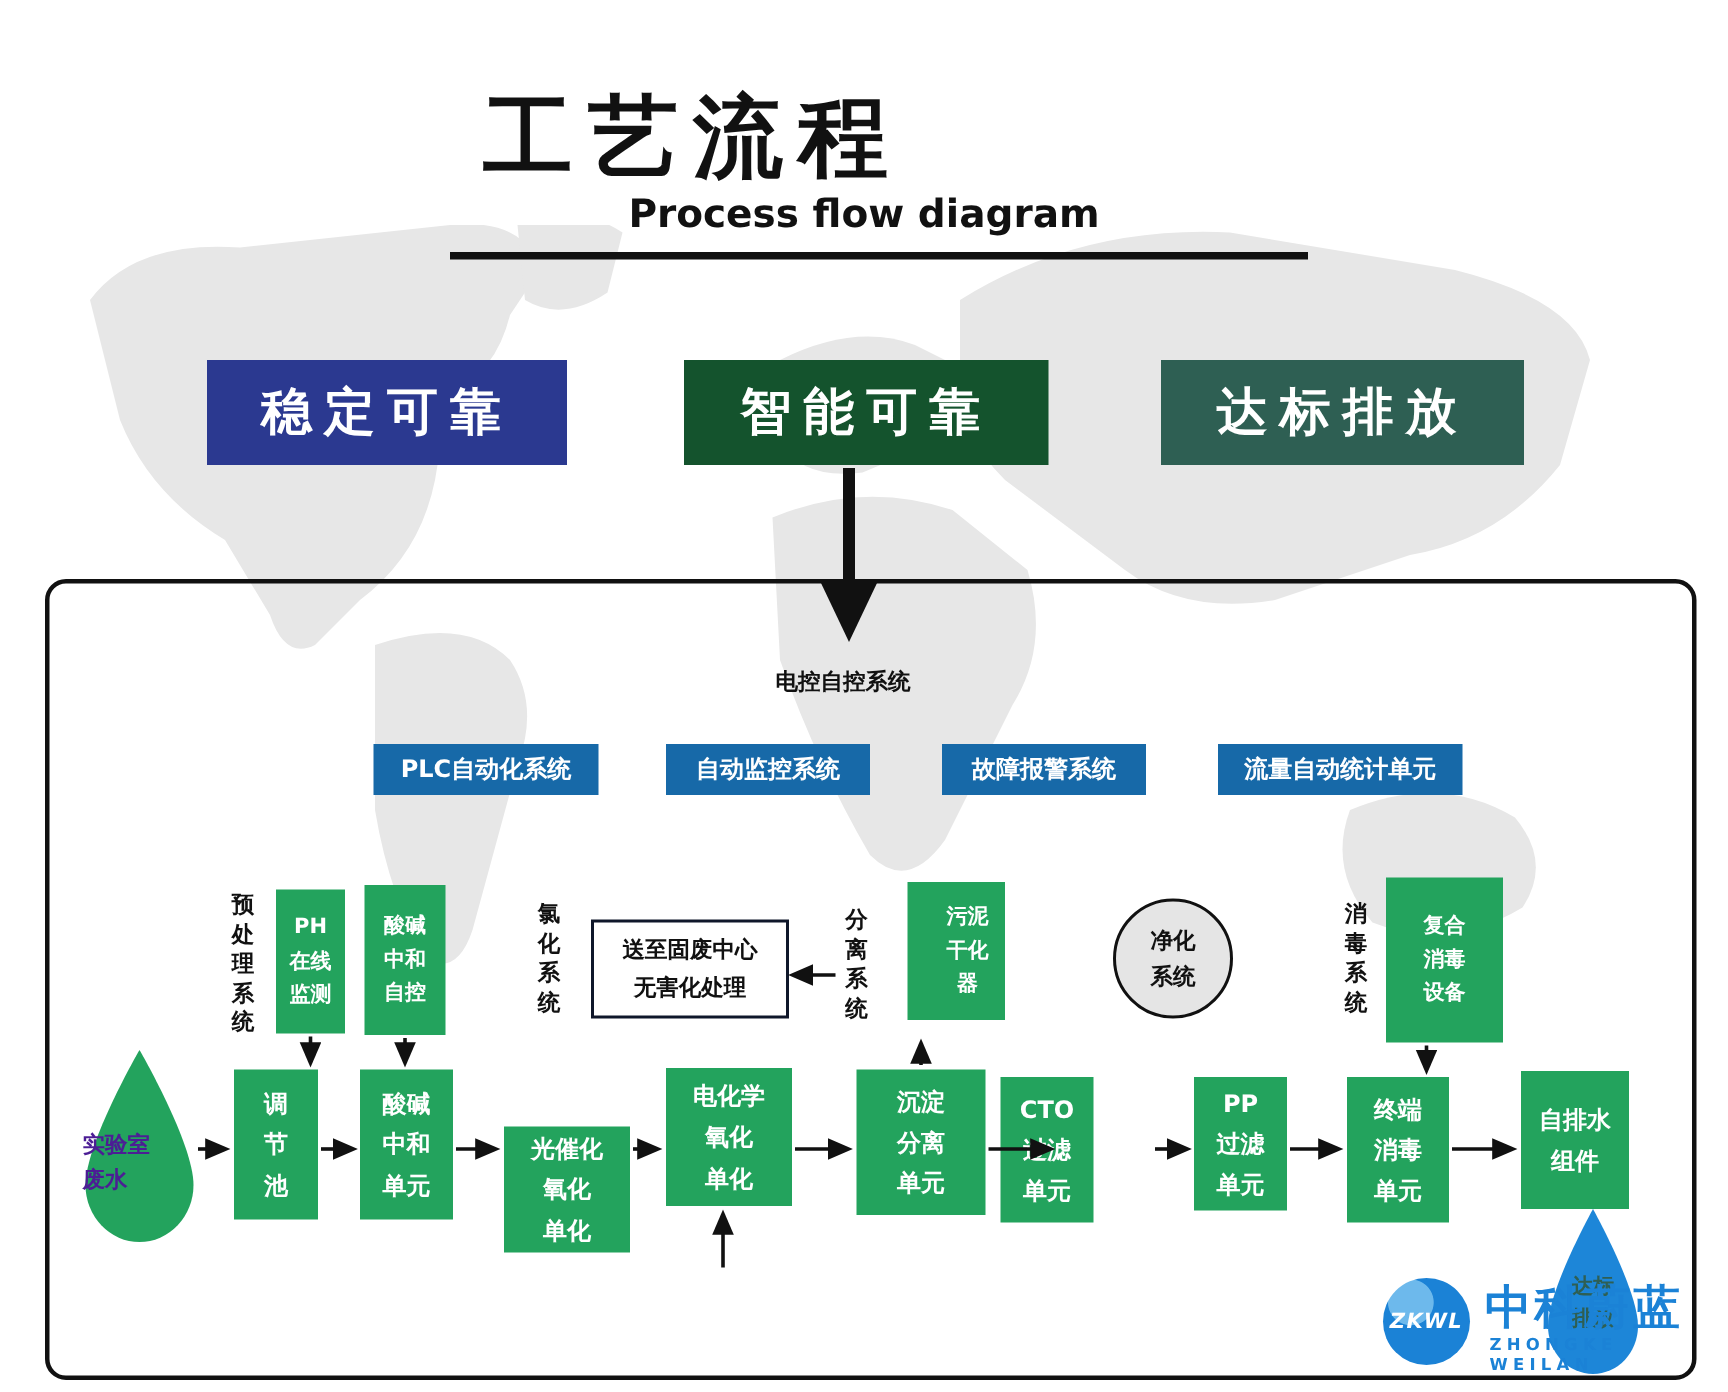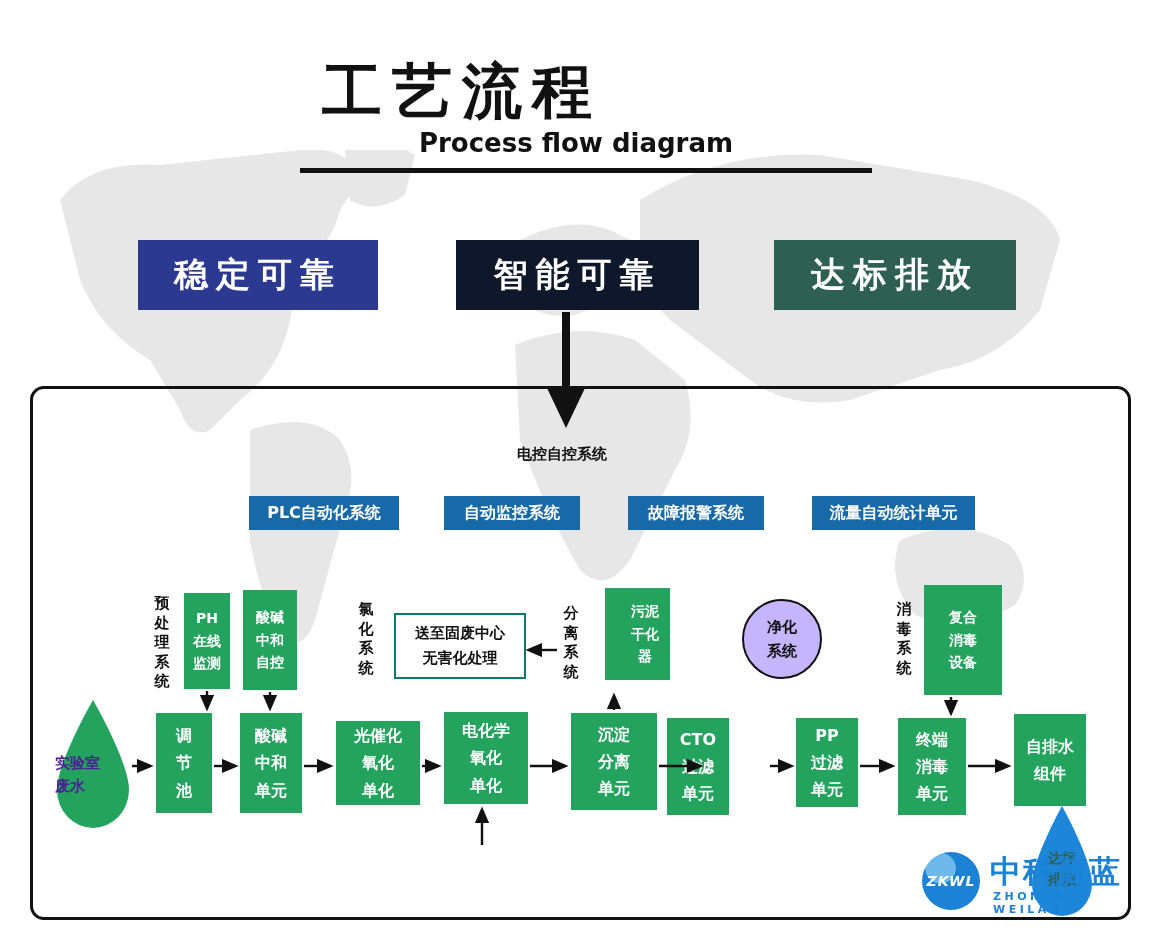--- a/index.html
+++ b/index.html
@@ -7,38 +7,38 @@
          font-family:"DejaVu Sans",sans-serif;color:#111;}
   .abs{position:absolute;}
   
   .title{left:0;top:52px;width:924px;text-align:center;font-size:60px;font-weight:900;letter-spacing:10px;color:#111;}
   .subtitle{left:0;top:128px;width:1152px;text-align:center;font-size:26px;font-weight:800;color:#111;}
   .underline{left:300px;top:168px;width:572px;height:5px;background:#111;}
   
   .banner{height:70px;display:flex;align-items:center;justify-content:center;
           color:#fff;font-size:34px;font-weight:800;letter-spacing:8px;}
   .banner.b1{left:138px;top:240px;width:240px;background:#2b3990;}
-  .banner.b2{left:456px;top:240px;width:243px;background:#0f172a;}
+  .banner.b2{left:456px;top:240px;width:243px;background:#14532d;}
   .banner.b3{left:774px;top:240px;width:242px;background:#2e5f53;}
   
   .panel{left:30px;top:386px;width:1095px;height:528px;border:3px solid #111;border-radius:14px;}
   .ecs-title{left:452px;top:445px;width:220px;text-align:center;font-size:15px;font-weight:800;}
   .module{top:496px;height:34px;line-height:34px;text-align:center;background:#1769a8;
           color:#fff;font-size:16px;font-weight:700;margin-left:44px;}
   .m0{left:205px;width:150px;} .m1{left:400px;width:136px;}
   .m2{left:584px;width:136px;} .m3{left:768px;width:163px;}
   
   .gbox{background:#23a35d;color:#fff;font-weight:700;display:flex;align-items:center;
         justify-content:center;text-align:center;white-space:pre-line;font-size:16px;line-height:1.7;}
   .gbox.sm{font-size:14px;line-height:1.6;}
   
   .vlab{font-size:15px;font-weight:800;line-height:1.3;text-align:center;white-space:pre-line;color:#111;}
-  .wbox{background:#fff;border:2px solid #0f766e;display:flex;align-items:center;justify-content:center;
+  .wbox{background:#fff;border:2px solid #0f172a;display:flex;align-items:center;justify-content:center;
         text-align:center;font-size:15px;font-weight:800;white-space:pre-line;line-height:1.7;}
-  .circle{background:#c4b5fd;border:2px solid #111;border-radius:50%;display:flex;align-items:center;
+  .circle{background:#e5e5e5;border:2px solid #111;border-radius:50%;display:flex;align-items:center;
           justify-content:center;text-align:center;font-size:15px;font-weight:800;white-space:pre-line;line-height:1.6;}
   
   .drop-text{color:#4c1d95;font-size:15px;font-weight:700;text-align:left;white-space:pre-line;line-height:1.5;}
   .bdrop-text{color:#2e5f53;font-size:14px;font-weight:800;text-align:center;white-space:pre-line;line-height:1.5;}
   
   .badge{left:922px;top:852px;width:58px;height:58px;border-radius:50%;
          background:radial-gradient(circle at 32% 28%, #6db9ec 0 26%, #1b82d6 27%);
          display:flex;align-items:center;justify-content:center;color:#fff;font-size:14px;
          font-weight:900;font-style:italic;letter-spacing:1px;}
   .logo-name{left:990px;top:851px;width:160px;font-size:31px;font-weight:900;color:#1b82d6;letter-spacing:2px;}
@@ -118,21 +118,21 @@
   </svg>
   <div class="abs drop-text" style="left:55px;top:752px;width:76px;">实验室
 废水</div>
 
   <div class="abs gbox" style="left:156px;top:713px;width:56px;height:100px;">调
 节
 池</div>
   <div class="abs gbox" style="left:240px;top:713px;width:62px;height:100px;">酸碱
 中和
 单元</div>
-  <div class="abs gbox" style="left:336px;top:721px;width:84px;height:84px;">光催化
+  <div class="abs gbox" style="left:336px;top:751px;width:84px;height:84px;">光催化
 氧化
 单化</div>
   <div class="abs gbox" style="left:444px;top:712px;width:84px;height:92px;">电化学
 氧化
 单化</div>
   <div class="abs gbox" style="left:571px;top:713px;width:86px;height:97px;">沉淀
 分离
 单元</div>
   <div class="abs gbox" style="left:667px;top:718px;width:62px;height:97px;">CTO
 过滤

